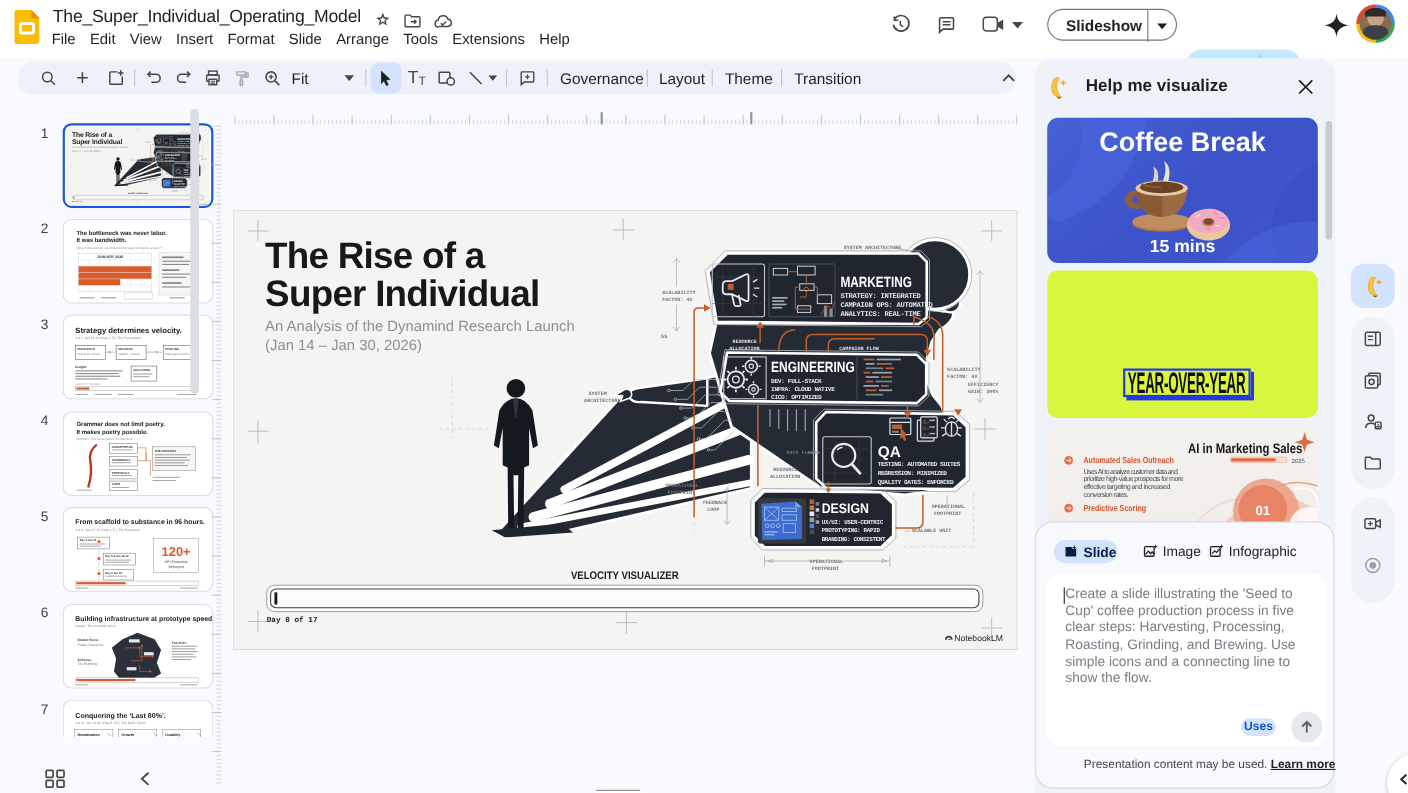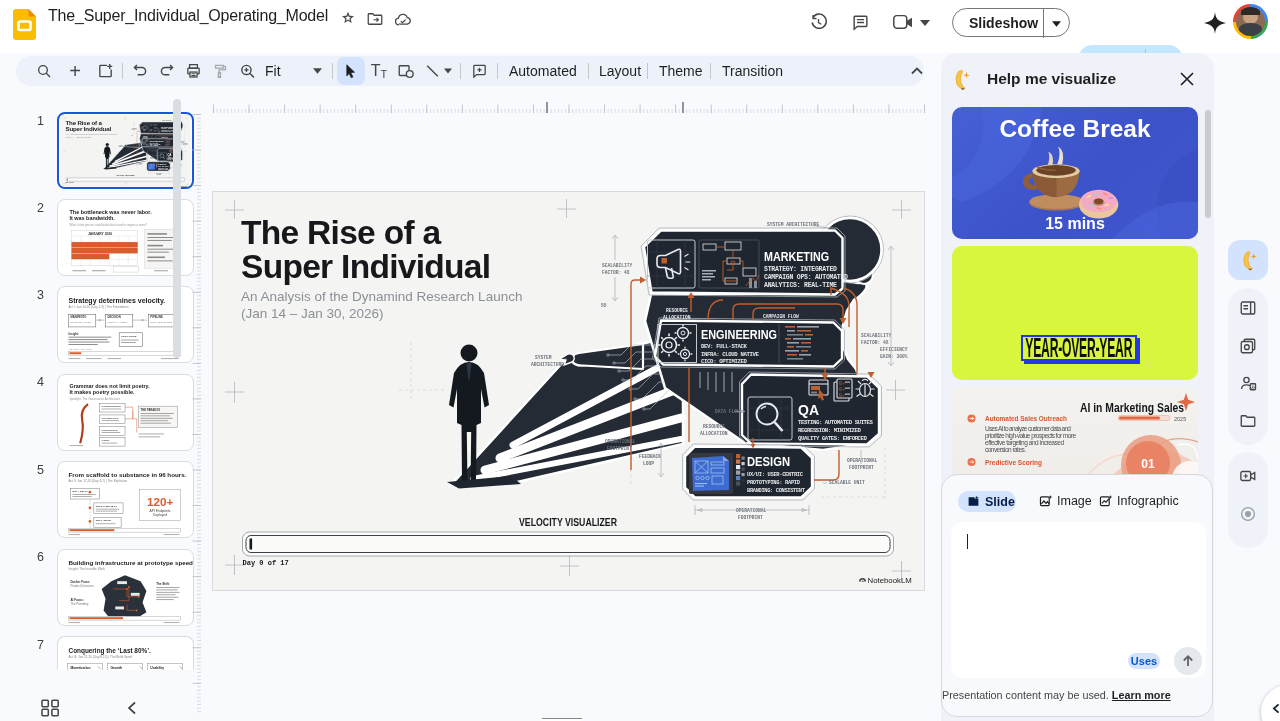--- a/index.html
+++ b/index.html
@@ -50,20 +50,21 @@
         <path d="M12 3.6l2.2 5.3 5.7.5-4.3 3.8 1.3 5.6L12 15.8l-4.9 3 1.3-5.6-4.3-3.8 5.7-.5zM12 8l-1.1 2.7-2.9.2 2.2 1.9-.7 2.8L12 14.1l2.5 1.5-.7-2.8 2.2-1.9-2.9-.2z"></path>
       </svg>
   <svg class="hico" style="left:366px;top:10px" viewBox="0 0 24 24" fill="none" stroke="currentColor" stroke-width="1.7">
         <path d="M3 6 Q3 5 4 5 L9 5 L11 7 L20 7 Q21 7 21 8 L21 18 Q21 19 20 19 L4 19 Q3 19 3 18 Z"></path>
         <path d="M10 13 h6 M14 10.5 L16.5 13 L14 15.5" stroke-width="1.6"></path>
       </svg>
   <svg class="hico" style="left:394px;top:11px" viewBox="0 0 24 24" fill="none" stroke="currentColor" stroke-width="1.7">
         <path d="M6.5 18.5 a4.5 4.5 0 0 1 -.6 -8.95 a6 6 0 0 1 11.7 -.8 a4.3 4.3 0 0 1 .9 8.45 q-.9 .3 -1.9 .3 l-8 0 q-1 0 -2.1 -.5"></path>
         <path d="M9 13.5 l2.2 2.2 L15.5 11.5" stroke-width="1.6"></path>
       </svg>
+  <div id="menus"><span>File</span><span>Edit</span><span>View</span><span>Insert</span><span>Format</span><span>Slide</span><span>Arrange</span><span>Tools</span><span>Extensions</span><span style="margin-right:0">Help</span></div>
 
   <svg class="hico" style="left:809px;top:13px;width:19px;height:19px" viewBox="0 0 24 24" fill="none" stroke="currentColor" stroke-width="1.9">
         <path d="M5.2 5.6 a9 9 0 1 1 -1.2 6.4"></path>
         <path d="M5.2 2.5 v4.3 h4.3" stroke-width="1.9"></path>
         <path d="M12 7.5 v4.7 l3.4 2" stroke-width="1.7"></path>
       </svg>
   <svg class="hico" style="left:851px;top:13px;width:19px;height:19px" viewBox="0 0 24 24" fill="none" stroke="currentColor" stroke-width="1.8">
         <path d="M4 5 Q4 4 5 4 L19 4 Q20 4 20 5 L20 16 Q20 17 19 17 L8 17 L4 20.5 Z"></path>
         <path d="M7.5 8.5 h9 M7.5 12 h9" stroke-width="1.6"></path>
       </svg>
@@ -157,21 +158,21 @@
       </svg>
   <svg class="tbico" style="left:428px;width:8px" viewBox="0 0 10 6" fill="#444746">
         <path d="M0 0 L10 0 L5 6 Z"></path>
       </svg>
   <div class="tbsep" style="left:444px"></div>
   <svg class="tbico" style="left:455px;width:17px" viewBox="0 0 24 24" fill="none" stroke="#444746" stroke-width="1.8">
         <path d="M4 5 Q4 4 5 4 L19 4 Q20 4 20 5 L20 16 Q20 17 19 17 L8 17 L4 20.5 Z"></path>
         <path d="M9 10.5 h6 M12 7.5 v6" stroke-width="1.7"></path>
       </svg>
   <div class="tbsep" style="left:481px"></div>
-  <div class="tbtxt" style="left:493px">Automated</div>
+  <div class="tbtxt" style="left:493px">Governance</div>
   <div class="tbsep" style="left:572px"></div>
   <div class="tbtxt" style="left:583px">Layout</div>
   <div class="tbsep" style="left:631px"></div>
   <div class="tbtxt" style="left:643px">Theme</div>
   <div class="tbsep" style="left:694px"></div>
   <div class="tbtxt" style="left:706px">Transition</div>
   <svg class="tbico" style="left:895px;width:12px" viewBox="0 0 12 7" fill="none" stroke="#444746" stroke-width="1.8">
         <path d="M1 6 L6 1 L11 6"></path>
       </svg>
 </div>
@@ -901,27 +902,28 @@
     <div class="abs" style="left:115px;top:19px;font-size:12.5px;color:#1f1f1f">Image</div>
     <svg class="abs" style="left:157px;top:19px" width="14" height="14" viewBox="0 0 24 24" fill="none" stroke="#1f1f1f" stroke-width="2">
           <rect x="2.5" y="5" width="15" height="15" rx="2"></rect>
           <path d="M5 16 l4 -4.5 l3 2.5 l5 -5.5"></path>
           <path d="M19.5 1.5 l0.9 2.6 l2.6 0.9 l-2.6 0.9 l-0.9 2.6 l-0.9 -2.6 l-2.6 -0.9 l2.6 -0.9 z" fill="#1f1f1f" stroke="none"></path>
         </svg>
     <div class="abs" style="left:175px;top:19px;font-size:12.5px;color:#1f1f1f">Infographic</div>
 
     <div class="abs" style="left:9px;top:47px;width:255px;height:156px;background:#fff;border-radius:12px">
       <div class="abs" style="left:16px;top:12px;width:1.3px;height:15px;background:#202124"></div>
+      <div class="abs" style="left:17.5px;top:11px;width:225px;font-size:12.5px;line-height:15.2px;color:#797d85">Create a slide illustrating the 'Seed to Cup' coffee production process in five clear steps: Harvesting, Processing, Roasting, Grinding, and Brewing. Use simple icons and a connecting line to show the flow.</div>
       <div class="abs" style="left:177px;top:131px;width:32px;height:16px;background:#d3e3fd;border-radius:8px;font-size:11px;font-weight:bold;color:#0b57d0;display:flex;align-items:center;justify-content:center">Uses</div>
       <div class="abs" style="left:223px;top:125px;width:28px;height:28px;background:#e5e8ec;border-radius:50%"></div>
       <svg class="abs" style="left:230px;top:132px" width="14" height="14" viewBox="0 0 14 14" stroke="#5f6368" stroke-width="1.8" fill="none">
             <path d="M7 12 V2.5 M2.8 6.5 L7 2.2 L11.2 6.5"></path>
           </svg>
     </div>
-    <div class="abs" style="left:0;top:214px;width:272px;text-align:left;font-size:10.8px;color:#444746">Presentation content may be used. <span style="color:#1f1f1f;font-weight:bold;text-decoration:underline">Learn more</span></div>
+    <div class="abs" style="left:0;top:214px;width:272px;text-align:right;font-size:10.8px;color:#444746">Presentation content may be used. <span style="color:#1f1f1f;font-weight:bold;text-decoration:underline">Learn more</span></div>
   </div>
 
   <div class="abs" style="left:264px;top:57px;width:6px;height:108px;background:#c8cbd0;border-radius:3px"></div>
 </div>
 
 <div id="rail">
   <div class="abs" style="left:1228px;top:240px;width:40px;height:40px;background:#d3e3fd;border-radius:12px"></div>
   <svg class="abs" style="left:1239px;top:249px" width="19" height="22" viewBox="0 0 20 22">
     <path d="M6.5 5 Q3.8 11 5.8 16 Q8 21 14 20.2 Q9.5 16.5 9.6 10.5 Q9.7 6.8 11.6 4 Q12.3 2.7 10.5 2.4 Q7.8 2.2 6.5 5 Z" fill="#f6c445" stroke="#eaa62a" stroke-width="0.7"></path>
     <path d="M9.5 19.8 Q11.5 20.8 14 20 L12.5 21.8 Q10.5 22.3 9.5 19.8" fill="#8c5a1e"></path>

